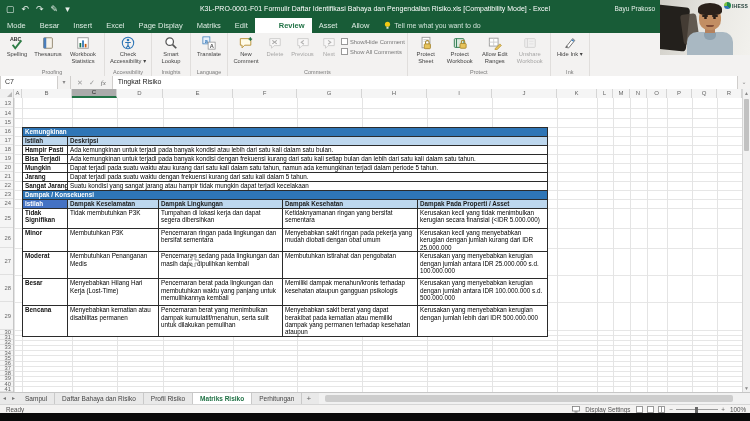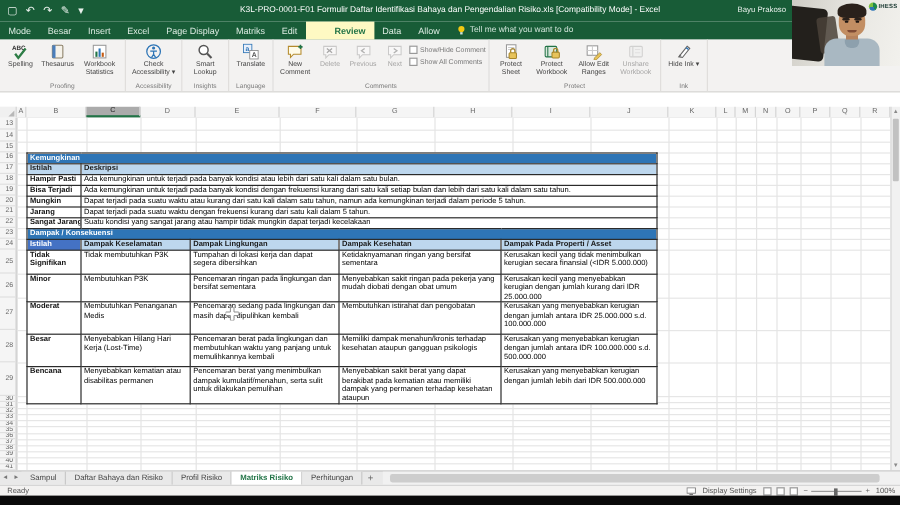--- a/index.html
+++ b/index.html
@@ -7,21 +7,21 @@
   #app{position:absolute;inset:0;background:#fff;}
   
   .titlebar{position:absolute;left:0;top:0;width:750px;height:18px;background:#185c37;color:#fff;}
   .qat{position:absolute;left:6px;top:2px;display:flex;gap:7px;font-size:9px;color:#e8f0eb;}
   .qat span{line-height:14px;}
   .wintitle{position:absolute;left:0;right:0;top:0;text-align:center;font-size:7px;line-height:18px;color:#fff;white-space:nowrap;}
   .winuser{position:absolute;right:95px;top:0;font-size:6.5px;line-height:18px;color:#e8f0eb;}
   
   .ribbontabs{position:absolute;left:0;top:18px;width:750px;height:15px;background:#185c37;display:flex;align-items:flex-end;}
   .rtab{font-size:7.5px;color:#dcebe2;padding:0 7px;line-height:15px;cursor:default;}
-  .rtab.active{background:#fef9c3;color:#217346;font-weight:bold;padding-left:24px;}
+  .rtab.active{background:#ffffff;color:#217346;font-weight:bold;padding-left:24px;}
   .tellme{display:flex;align-items:center;gap:3px;font-size:7px;color:#cfe3d8;padding:0 8px;line-height:15px;}
   
   .ribbon{position:absolute;left:0;top:33px;width:750px;height:43px;background:#f3f2f1;border-bottom:1px solid #d8d6d4;display:flex;}
   .rgroup{position:relative;height:100%;border-right:1px solid #e0dedc;display:flex;flex-direction:column;}
   .rgroup .items{flex:1;display:flex;align-items:flex-start;padding:2px 2px 0 2px;}
   .rgroup .gname{font-size:5.5px;color:#7a7a7a;text-align:center;line-height:8px;height:8px;}
   .rbtn{display:flex;flex-direction:column;align-items:center;justify-content:flex-start;padding:1px 1px;border-radius:2px;}
   .rbtn svg{width:14px;height:14px;flex:none;}
   .rbtn .lbl{font-size:5.8px;color:#444;text-align:center;line-height:6.5px;margin-top:1px;}
   .rbtn.disabled{opacity:.45;filter:grayscale(1);}
@@ -120,21 +120,21 @@
 
   <div class="ribbontabs" id="ribbonTabs">
       <div class="rtab">Mode</div>
       <div class="rtab">Besar</div>
       <div class="rtab">Insert</div>
       <div class="rtab">Excel</div>
       <div class="rtab">Page Display</div>
       <div class="rtab">Matriks</div>
       <div class="rtab">Edit</div>
       <div class="rtab active">Review</div>
-      <div class="rtab">Data</div>
+      <div class="rtab">Asset</div>
       <div class="rtab">Allow</div>
       <div class="tellme">
         <svg width="7" height="9" viewBox="0 0 10 14">
           <circle cx="5" cy="5" r="4" fill="#f2c811"></circle>
           <rect x="3.4" y="9" width="3.2" height="3" fill="#cfe3d8"></rect>
         </svg>
         <span>Tell me what you want to do</span>
       </div>
     </div>
 
@@ -299,20 +299,31 @@
               <path d="M3 13 l3-.5 L4 10.8 z" fill="#666"></path>
               <line x1="10" y1="4.2" x2="12.3" y2="6" stroke="#2e75b6" stroke-width="1.4"></line>
             </svg>
             <div class="lbl">Hide Ink ▾</div>
           </div>
         </div>
         <div class="gname">Ink</div>
       </div>
     </div>
 
+  <div class="formulabar">
+    <div class="namebox">C7</div>
+    <div class="nbcaret">▾</div>
+    <div class="fbicons">
+      <span>✕</span>
+      <span>✓</span>
+      <span class="fx">fx</span>
+    </div>
+    <div class="fbvalue">Tingkat Risiko</div>
+    <div class="fbchev">⌄</div>
+  </div>
 
   <div class="colheaders" id="colHeaders">
       <div class="chcell corner" style="width: 14px;"></div>
       <div class="chcell" style="width: 8px;">A</div>
       <div class="chcell" style="width: 50px;">B</div>
       <div class="chcell sel" style="width: 45px;">C</div>
       <div class="chcell" style="width: 46px;">D</div>
       <div class="chcell" style="width: 70px;">E</div>
       <div class="chcell" style="width: 64px;">F</div>
       <div class="chcell" style="width: 65px;">G</div>

